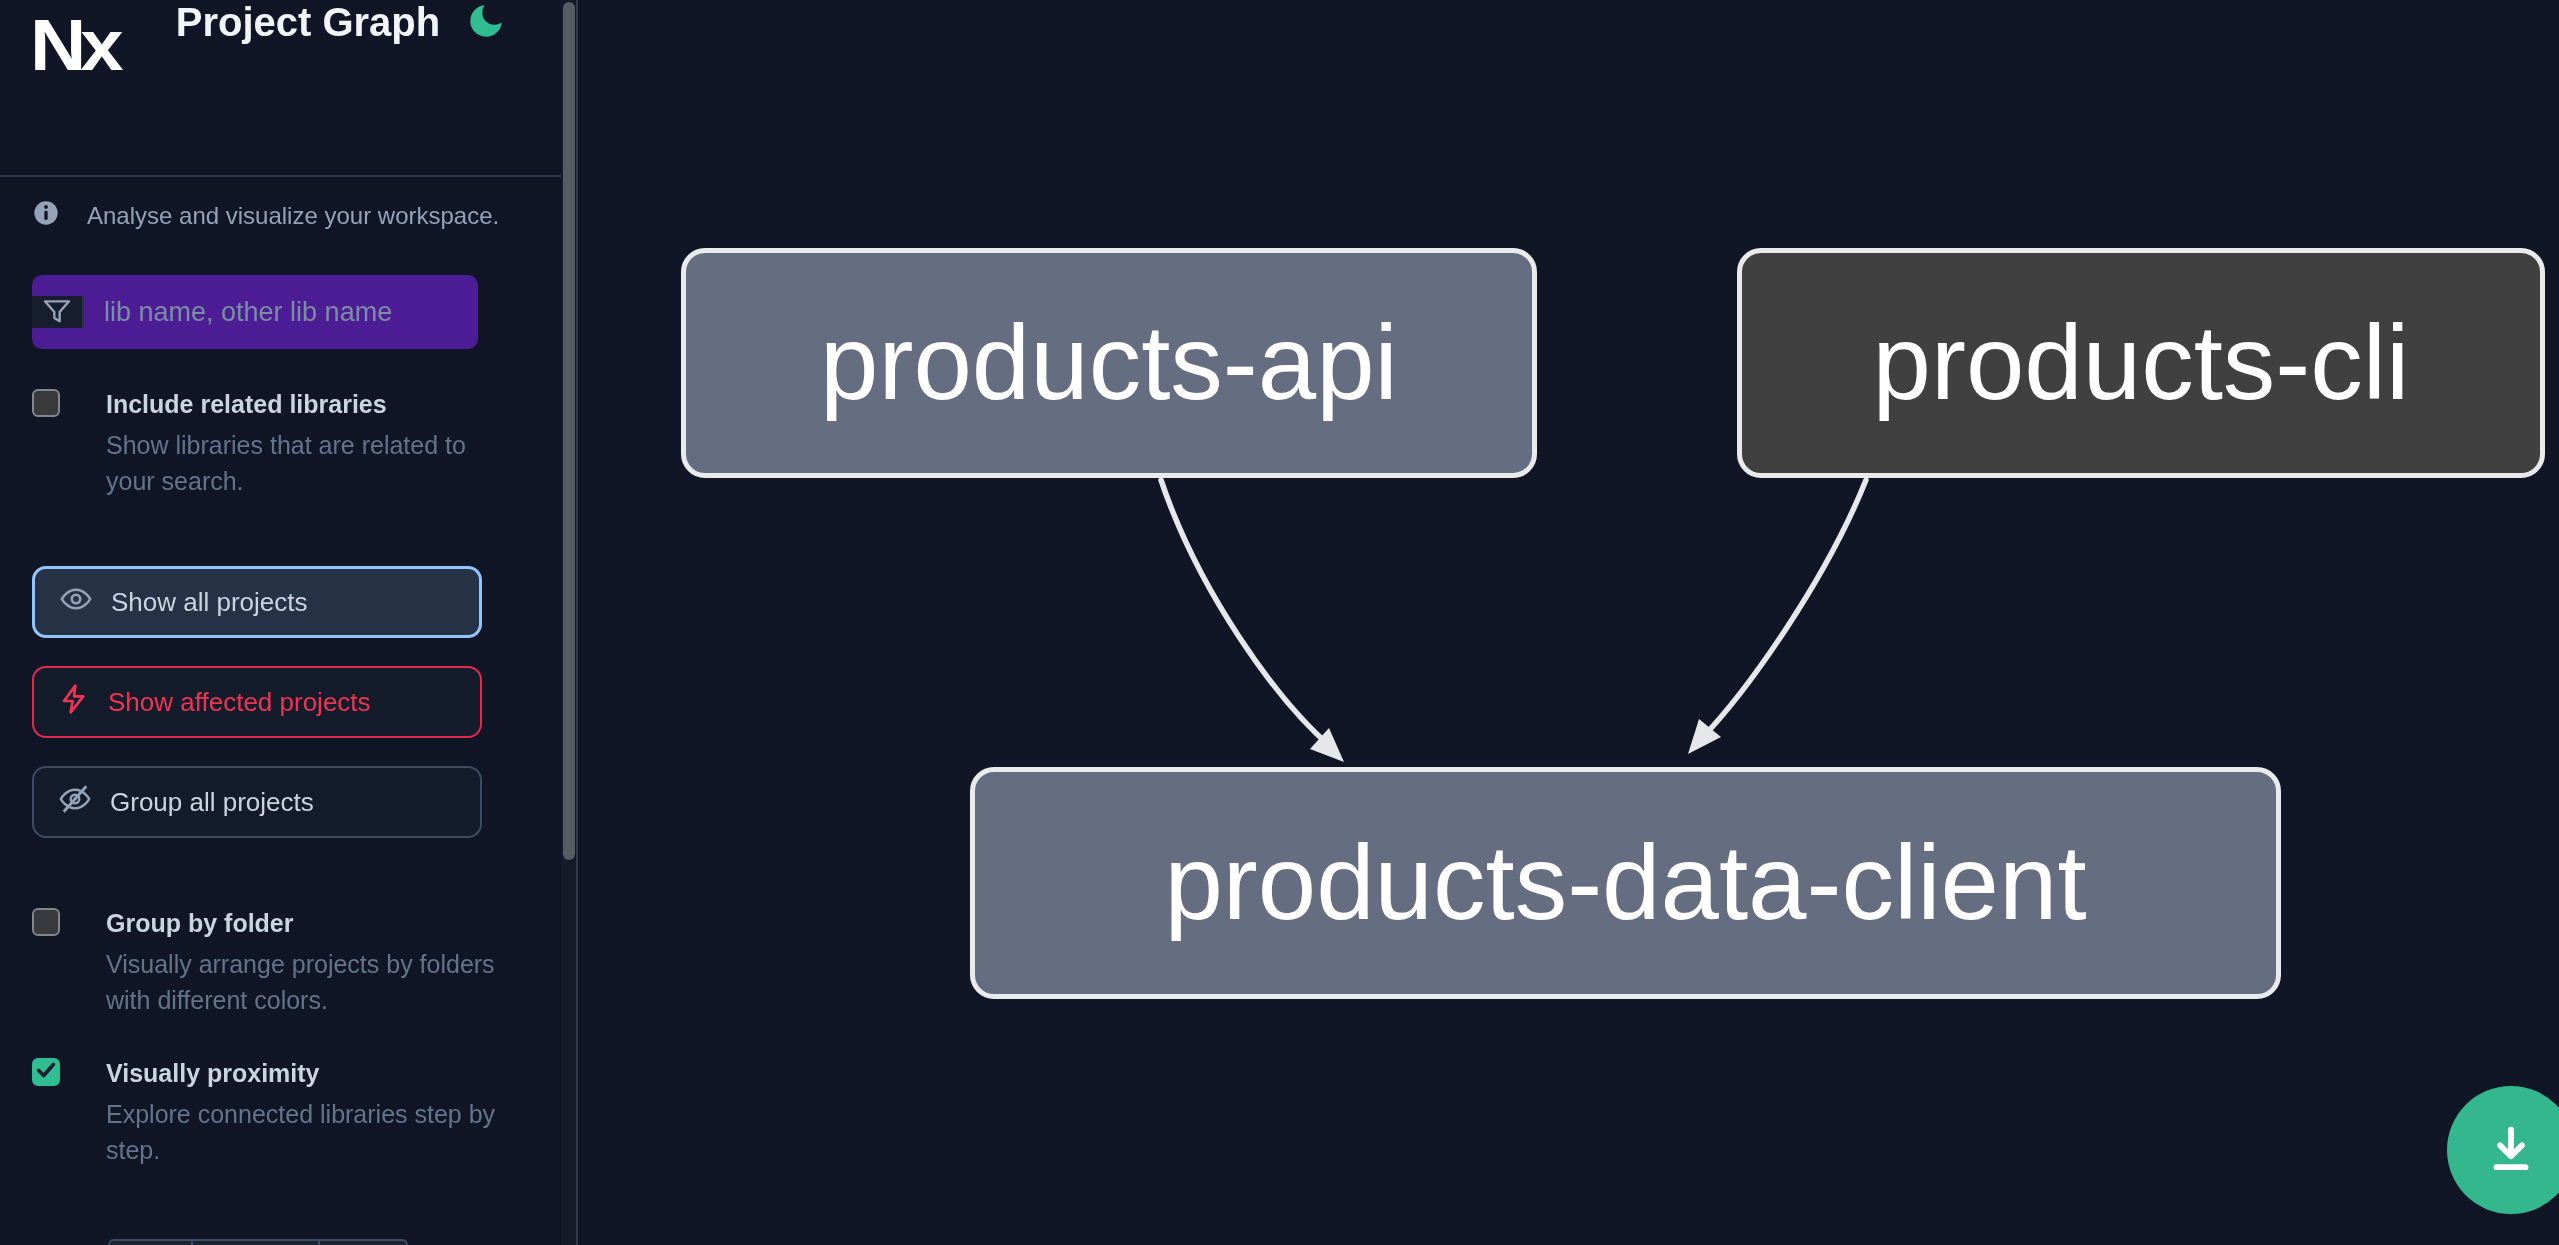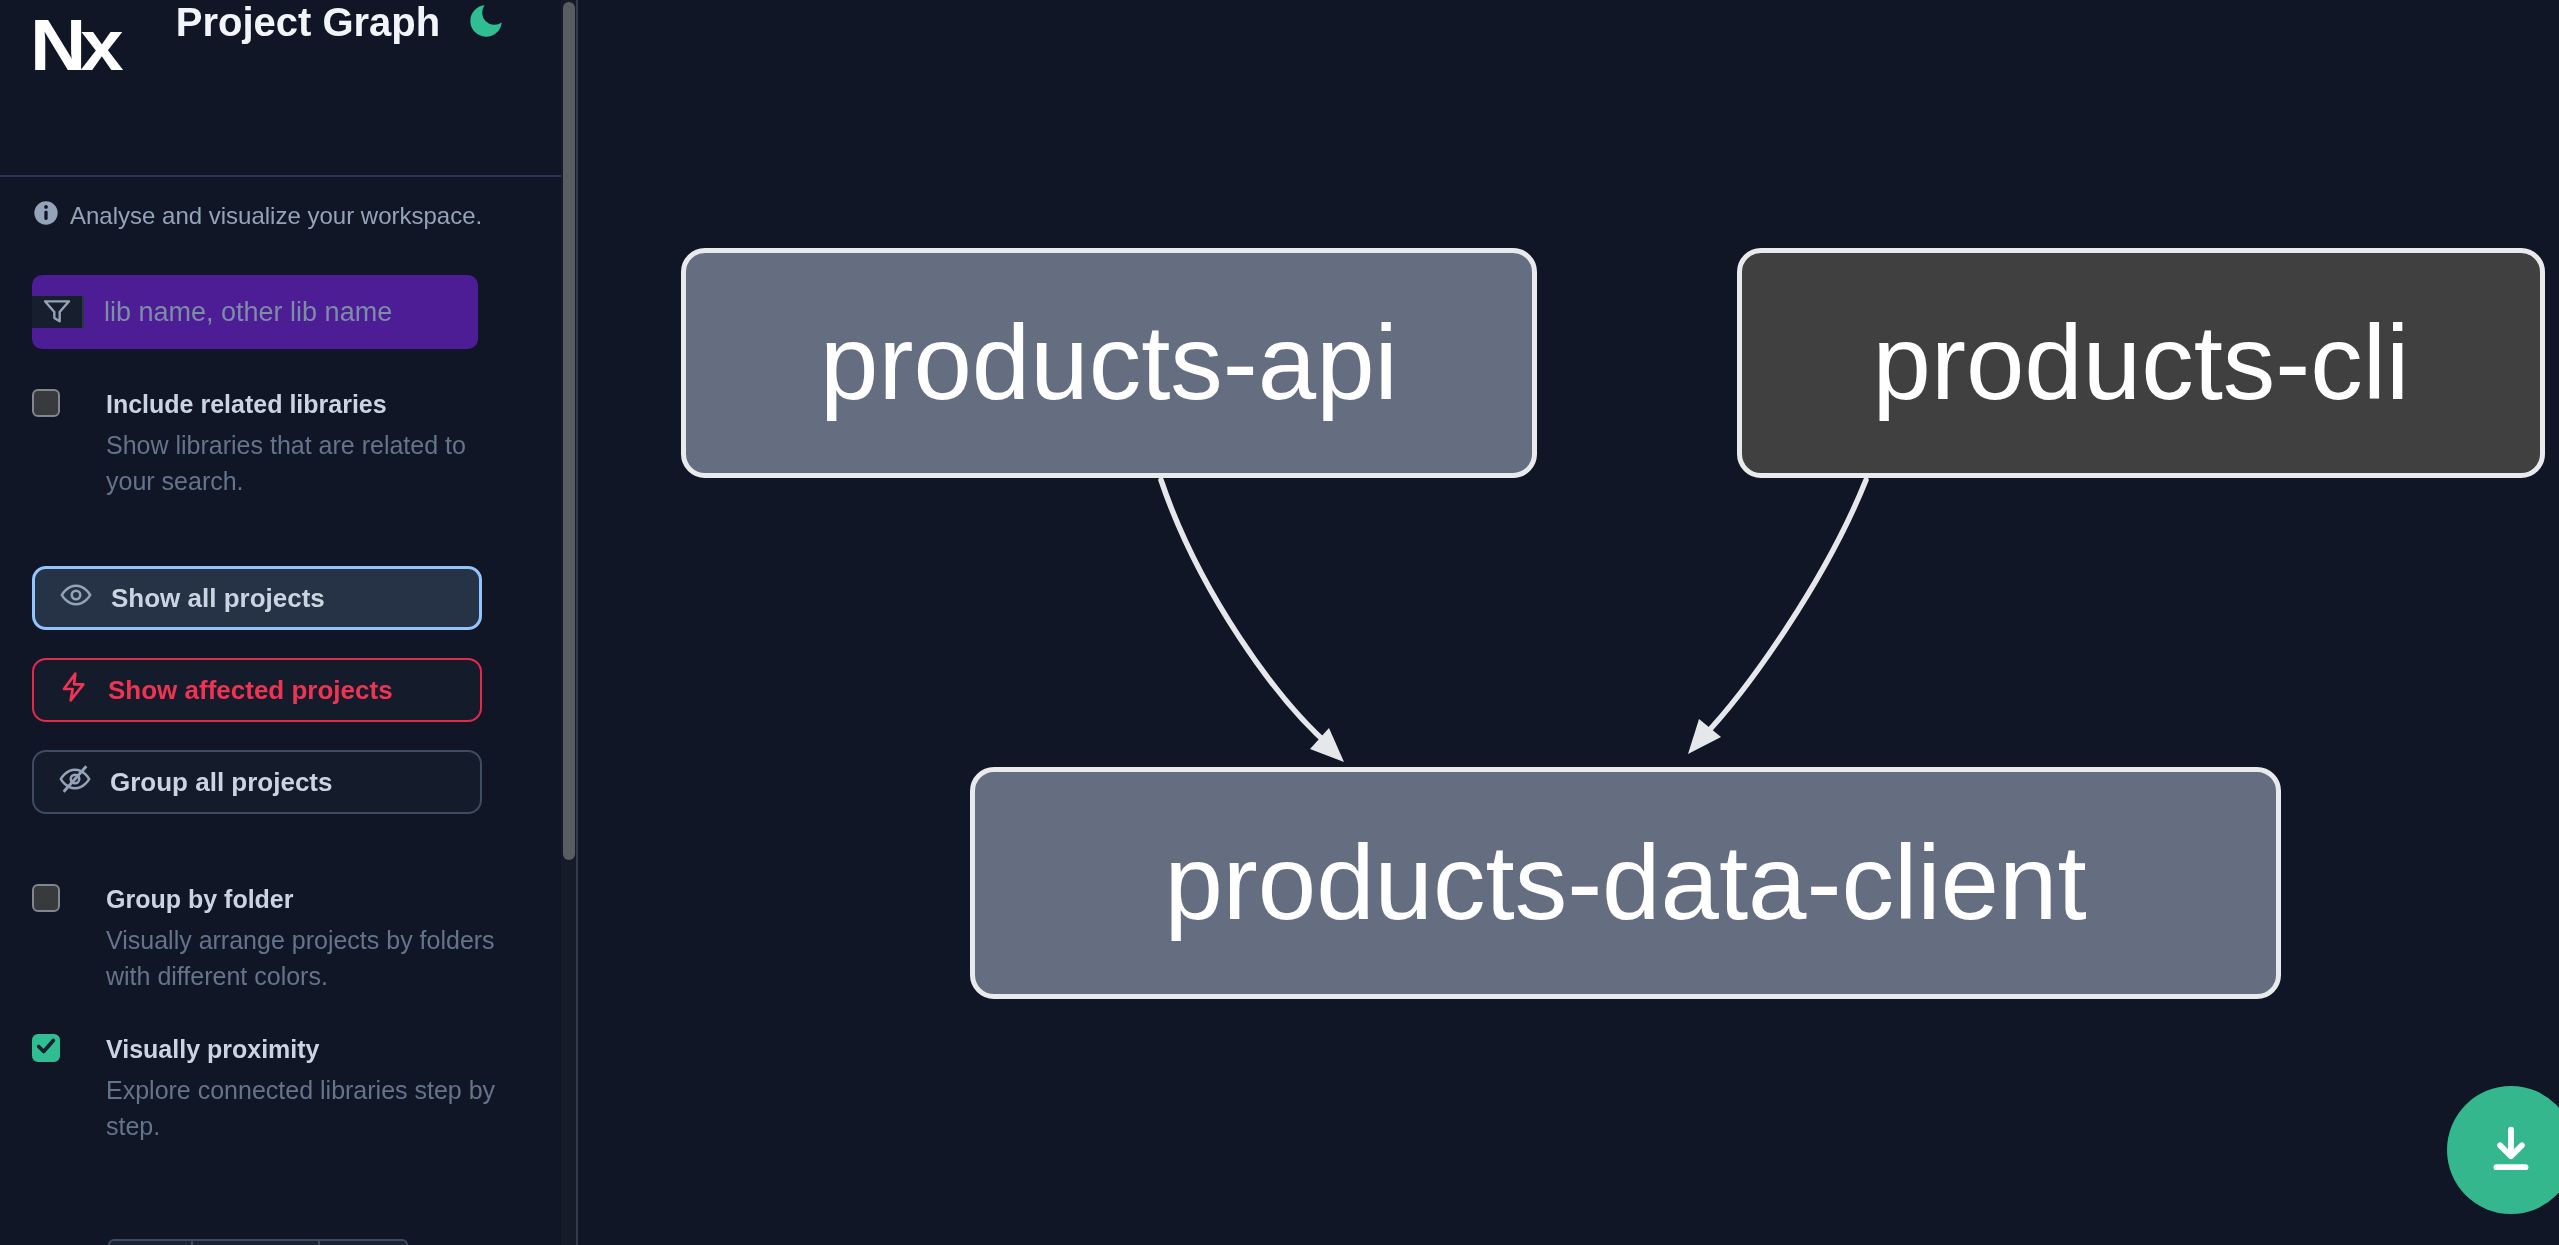--- a/index.html
+++ b/index.html
@@ -9,21 +9,21 @@
 
   
   #sidebar { position:absolute; left:0; top:0; width:561px; height:1245px; background:#101626; }
   .sb-header { height:177px; display:flex; align-items:flex-start; padding:0 54px 0 30px;
                border-bottom:2px solid #2c3750; }
   .nx-logo { color:#ffffff; font-weight:900; font-size:78px; letter-spacing:-6px;
              font-family:"Liberation Sans", sans-serif; transform:scaleY(.92); }
   .page-title { color:#f1f5f9; font-size:40px; font-weight:700; margin-left:58px; white-space:nowrap; }
   .theme-toggle { margin-left:auto; background:none; border:none; cursor:pointer; line-height:0; }
 
-  .tagline { display:flex; align-items:center; gap:10px; padding:22px 30px 0 32px;
+  .tagline { display:flex; align-items:center; gap:27px; padding:22px 30px 0 32px;
              color:#94a3b8; font-size:24px; }
 
   .search-box { display:flex; align-items:center; margin:42px 0 0 32px; width:446px; height:74px;
                 background:#4c1d95; border-radius:10px; overflow:hidden; }
   .search-icon-cell { width:58px; display:flex; align-items:center; justify-content:center;
                       background:#171f2e; border-right:2px solid #2a3447; }
   .search-box input { flex:1; background:transparent; border:none; outline:none;
                       font-size:27px; color:#cbd5e1; padding:0 20px;
                       font-family:"Liberation Sans", sans-serif; }
   .search-box input::placeholder { color:#7c8da6; }
@@ -31,24 +31,24 @@
   .check-row { display:grid; grid-template-columns:46px 1fr; column-gap:28px;
                margin:38px 30px 0 32px; }
   .checkbox { width:28px; height:28px; border-radius:6px; margin-top:2px;
               background:#383a3e; border:2px solid #82868d; cursor:pointer;
               display:flex; align-items:center; justify-content:center; }
   .checkbox.checked { background:#2fbd91; border-color:#2fbd91; }
   .check-label { color:#cbd5e1; font-size:25px; font-weight:700; line-height:34px; }
   .check-desc { grid-column:2; color:#64748b; font-size:25px; line-height:36px;
                 margin-top:6px; max-width:390px; }
 
-  .sb-btn { display:flex; align-items:center; gap:18px; width:450px; height:64px;
+  .sb-btn { display:flex; align-items:center; gap:18px; width:450px; height:72px;
             margin:28px 0 0 32px; padding:0 24px; border-radius:14px; cursor:pointer;
             background:#141c2b; border:2px solid #3e4b61;
-            font-size:26px; font-weight:700; color:#cbd5e1;
+            font-size:26px; font-weight:400; color:#cbd5e1;
             font-family:"Liberation Sans", sans-serif;text-align:center; }
   .sb-btn.focused  { background:#263245; border:3px solid #93c5fd; margin-top:67px; }
   .sb-btn.affected { border-color:#e5294d; color:#ef3453; }
 
   .stepper-sliver { position:absolute; left:108px; bottom:0; width:300px; height:6px;
                     display:flex; }
   .stepper-sliver .seg { border:2px solid #3e4b61; border-bottom:none; background:#1a2433; }
   .stepper-sliver .seg:nth-child(1){ width:85px;  border-top-left-radius:10px; }
   .stepper-sliver .seg:nth-child(2){ width:127px; border-left:none; }
   .stepper-sliver .seg:nth-child(3){ width:88px;  border-left:none; border-top-right-radius:10px; }

